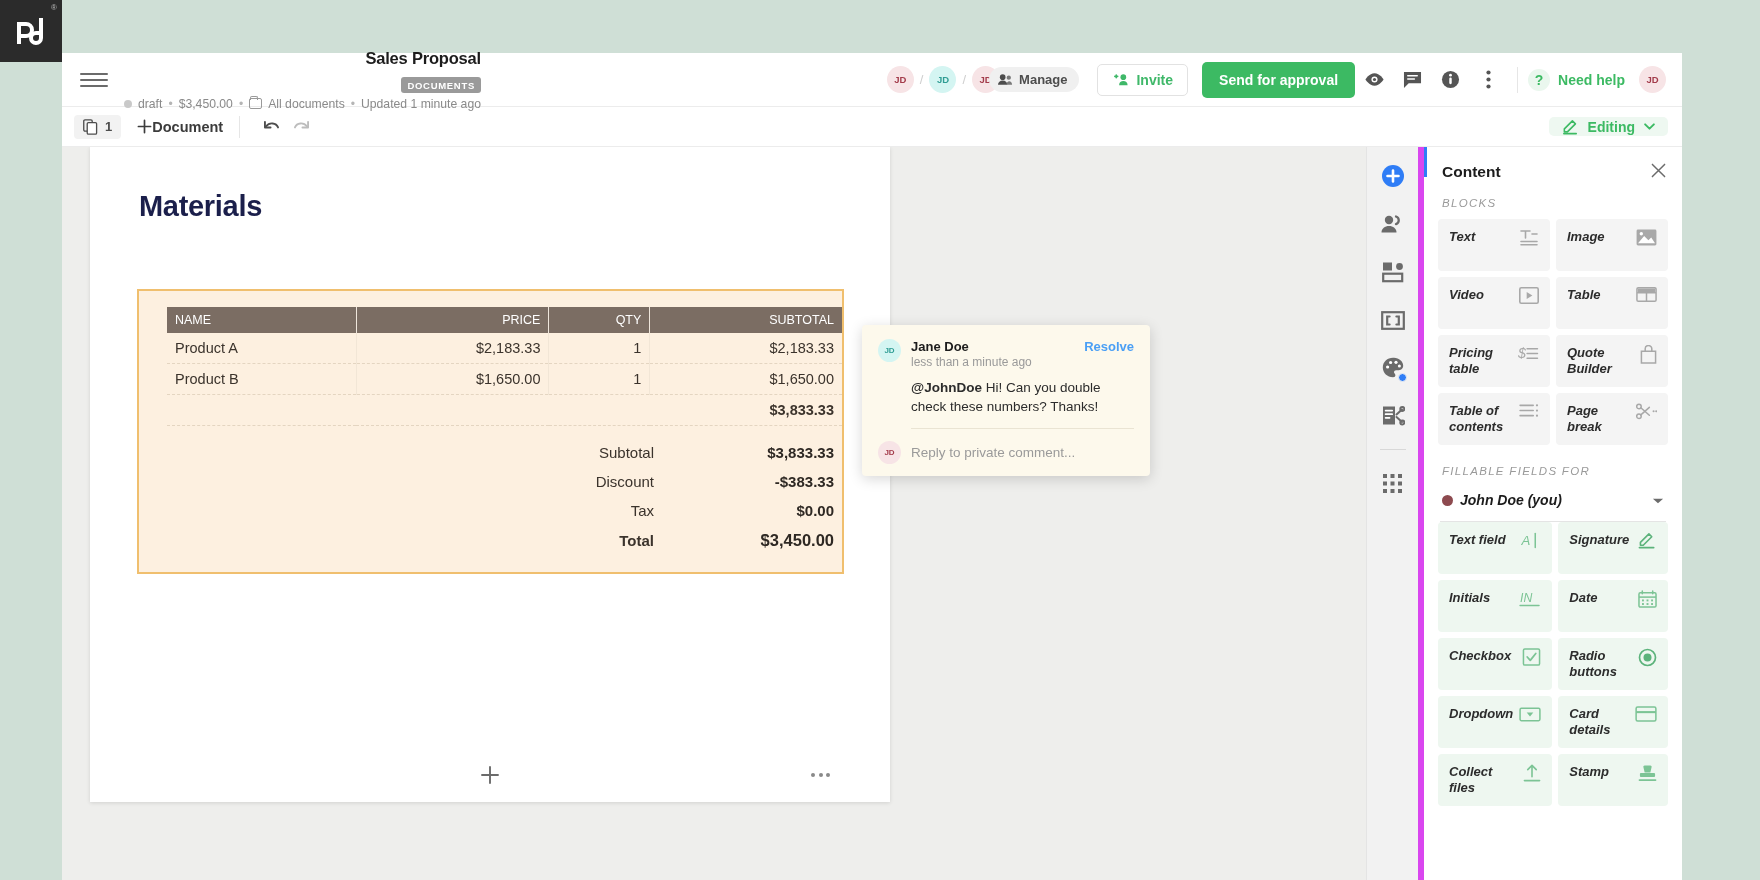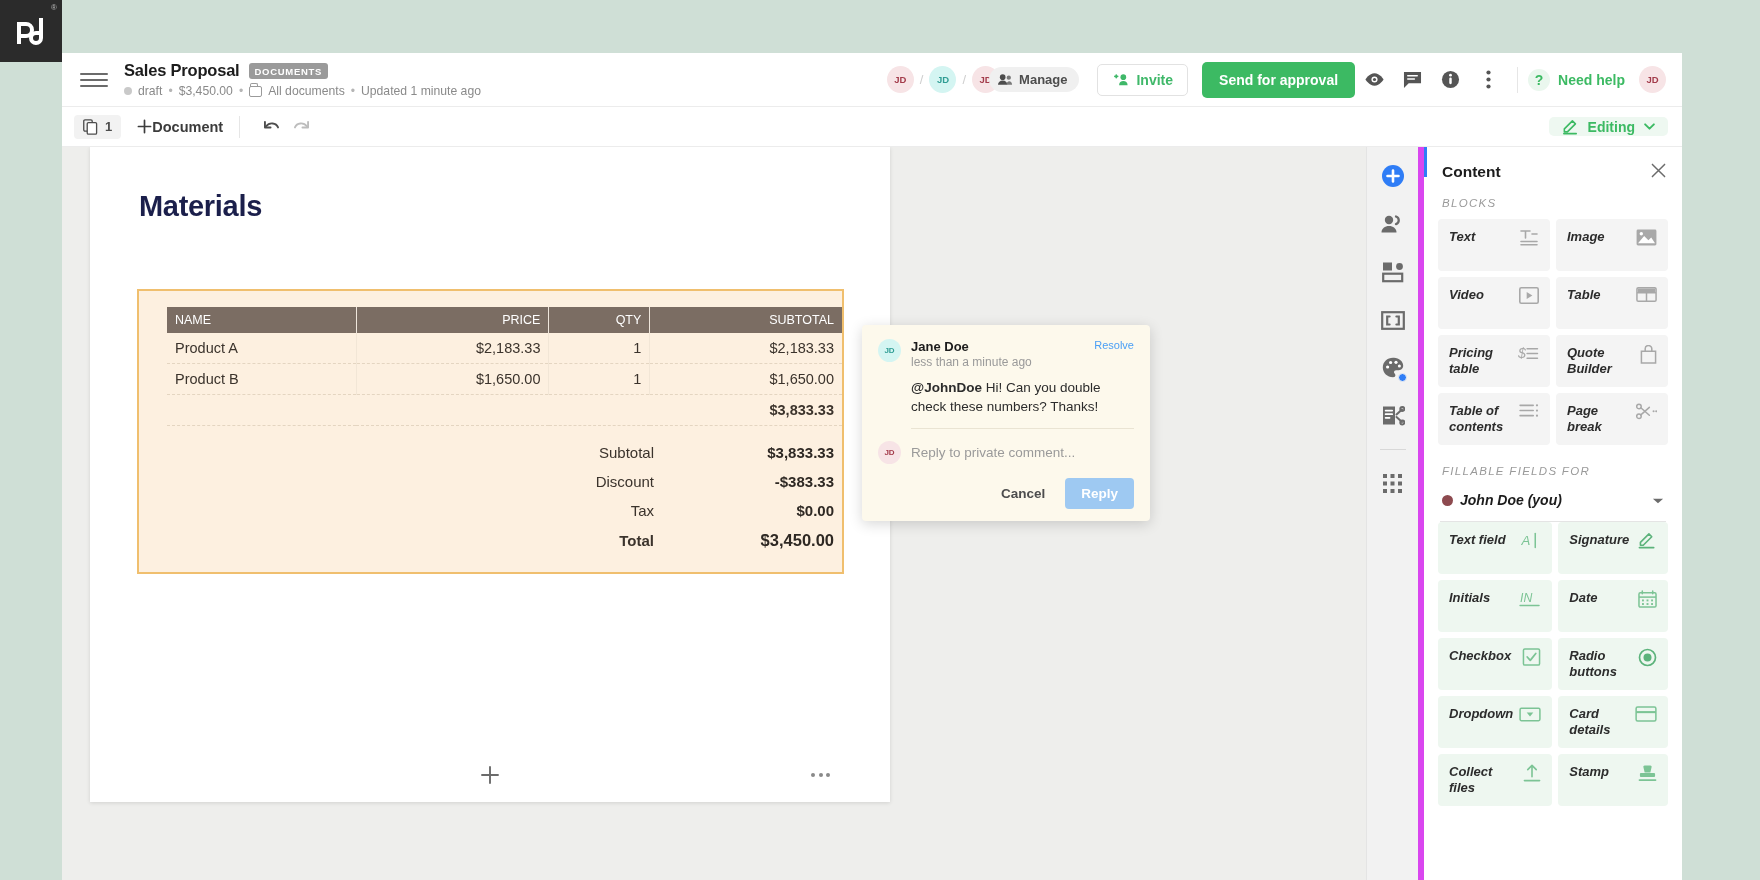--- a/index.html
+++ b/index.html
@@ -29,21 +29,21 @@
   }
 
   
   .header {
     height: 54px; flex: 0 0 54px; display: flex; align-items: center;
     padding: 0 16px 0 18px; border-bottom: 1px solid #ececec;
   }
   .burger { width: 28px; height: 28px; display:flex; flex-direction:column; justify-content:center; gap:4px; cursor:pointer;}
   .burger span { display:block; height:2px; background:#6b6b6b; border-radius:2px; }
   .doc-meta { margin-left: 16px; }
-  .doc-title-row { display: flex; align-items: center; gap: 9px; }
+  .doc-title-row { display: flex; align-items: flex-end; gap: 9px; flex-direction: column; }
   .doc-title { font-size: 16.5px; font-weight: bold; color: #1c1c1c; letter-spacing: -0.2px; }
   .doc-badge {
     background: #9a9a9a; color: #fff; font-size: 9.5px; font-weight: bold;
     letter-spacing: 0.7px; padding: 3px 6px 2px; border-radius: 3px;
   }
   .doc-sub { display: flex; align-items: center; gap: 6px; margin-top: 4px; font-size: 12.2px; color: #8a8a8a; }
   .dot-grey { width: 8px; height: 8px; border-radius: 50%; background: #c9c9c9; display:inline-block; }
   .sep { color: #b5b5b5; }
   .folder-ic { width: 13px; height: 11px; border: 1.4px solid #9a9a9a; border-radius: 2px; position:relative; display:inline-block;}
   .folder-ic:before{content:"";position:absolute;left:0;top:-3.4px;width:6px;height:3px;border:1.4px solid #9a9a9a;border-bottom:none;border-radius:2px 2px 0 0;}
@@ -144,21 +144,21 @@
     background:#fdf9ec; border-radius:4px; box-shadow:0 3px 14px rgba(0,0,0,.16);
     padding:14px 16px 12px; z-index: 6;
   }
   .cp-head { display:flex; align-items:flex-start; gap:10px; }
   .cp-av { width:23px; height:23px; border-radius:50%; font-size:8px; font-weight:bold;
            display:flex; align-items:center; justify-content:center; flex:0 0 23px; }
   .cp-av.cyan { background:#d4f5f2; color:#2f9d94; }
   .cp-av.red { background:#f7e4e6; color:#a33b4a; }
   .cp-name { font-size:13px; font-weight:bold; color:#1c1c1c; }
   .cp-time { font-size:12px; color:#9a9a9a; margin-top:1px; }
-  .cp-resolve { margin-left:auto; color:#4a9ff5; font-size:11px; font-weight:normal; cursor:pointer; }
+  .cp-resolve { margin-left:auto; color:#4a9ff5; font-size:13px; font-weight:bold; cursor:pointer; }
   .cp-text { margin:10px 0 0 33px; font-size:13.5px; color:#2c2c2c; line-height:1.38; }
   .cp-text b { font-weight:bold; }
   .cp-hr { margin:12px 0 0 33px; height:1px; background:#eae4d3; }
   .cp-reply-row { display:flex; align-items:center; gap:10px; margin-top:12px; }
   .cp-reply-ph { font-size:13.5px; color:#9a9a9a; }
   .cp-actions { display:flex; align-items:center; justify-content:flex-end; gap:10px; margin-top:14px; }
   .cp-cancel { font-size:13.5px; font-weight:bold; color:#4d4d4d; background:none; border:none;
                padding:7px 10px; cursor:pointer; font-family:inherit;}
   .cp-reply-btn { font-size:13.5px; font-weight:bold; color:#fff; background:#9ec9f2; border:none;
                   border-radius:4px; padding:8px 16px; cursor:pointer; font-family:inherit;}
@@ -446,24 +446,20 @@
             <div class="cp-resolve">Resolve</div>
           </div>
           <div class="cp-text">
             <b>@JohnDoe</b><span> Hi! Can you double check these numbers? Thanks!</span>
           </div>
           <div class="cp-hr"></div>
           <div class="cp-reply-row">
             <div class="cp-av red">JD</div>
             <div class="cp-reply-ph">Reply to private comment...</div>
           </div>
-          <div class="cp-actions">
-            <button class="cp-cancel">Cancel</button>
-            <button class="cp-reply-btn">Reply</button>
-          </div>
         </div>
       </div>
 
       <div class="rail">
         <div class="rail-btn">
           <svg width="26" height="26" viewBox="0 0 26 26" aria-hidden="true">
             <circle cx="13" cy="13" r="11" fill="#2f7df6"></circle>
             <path d="M13 7.5v11M7.5 13h11" stroke="#fff" stroke-width="2.6" stroke-linecap="round"></path>
           </svg>
         </div>

